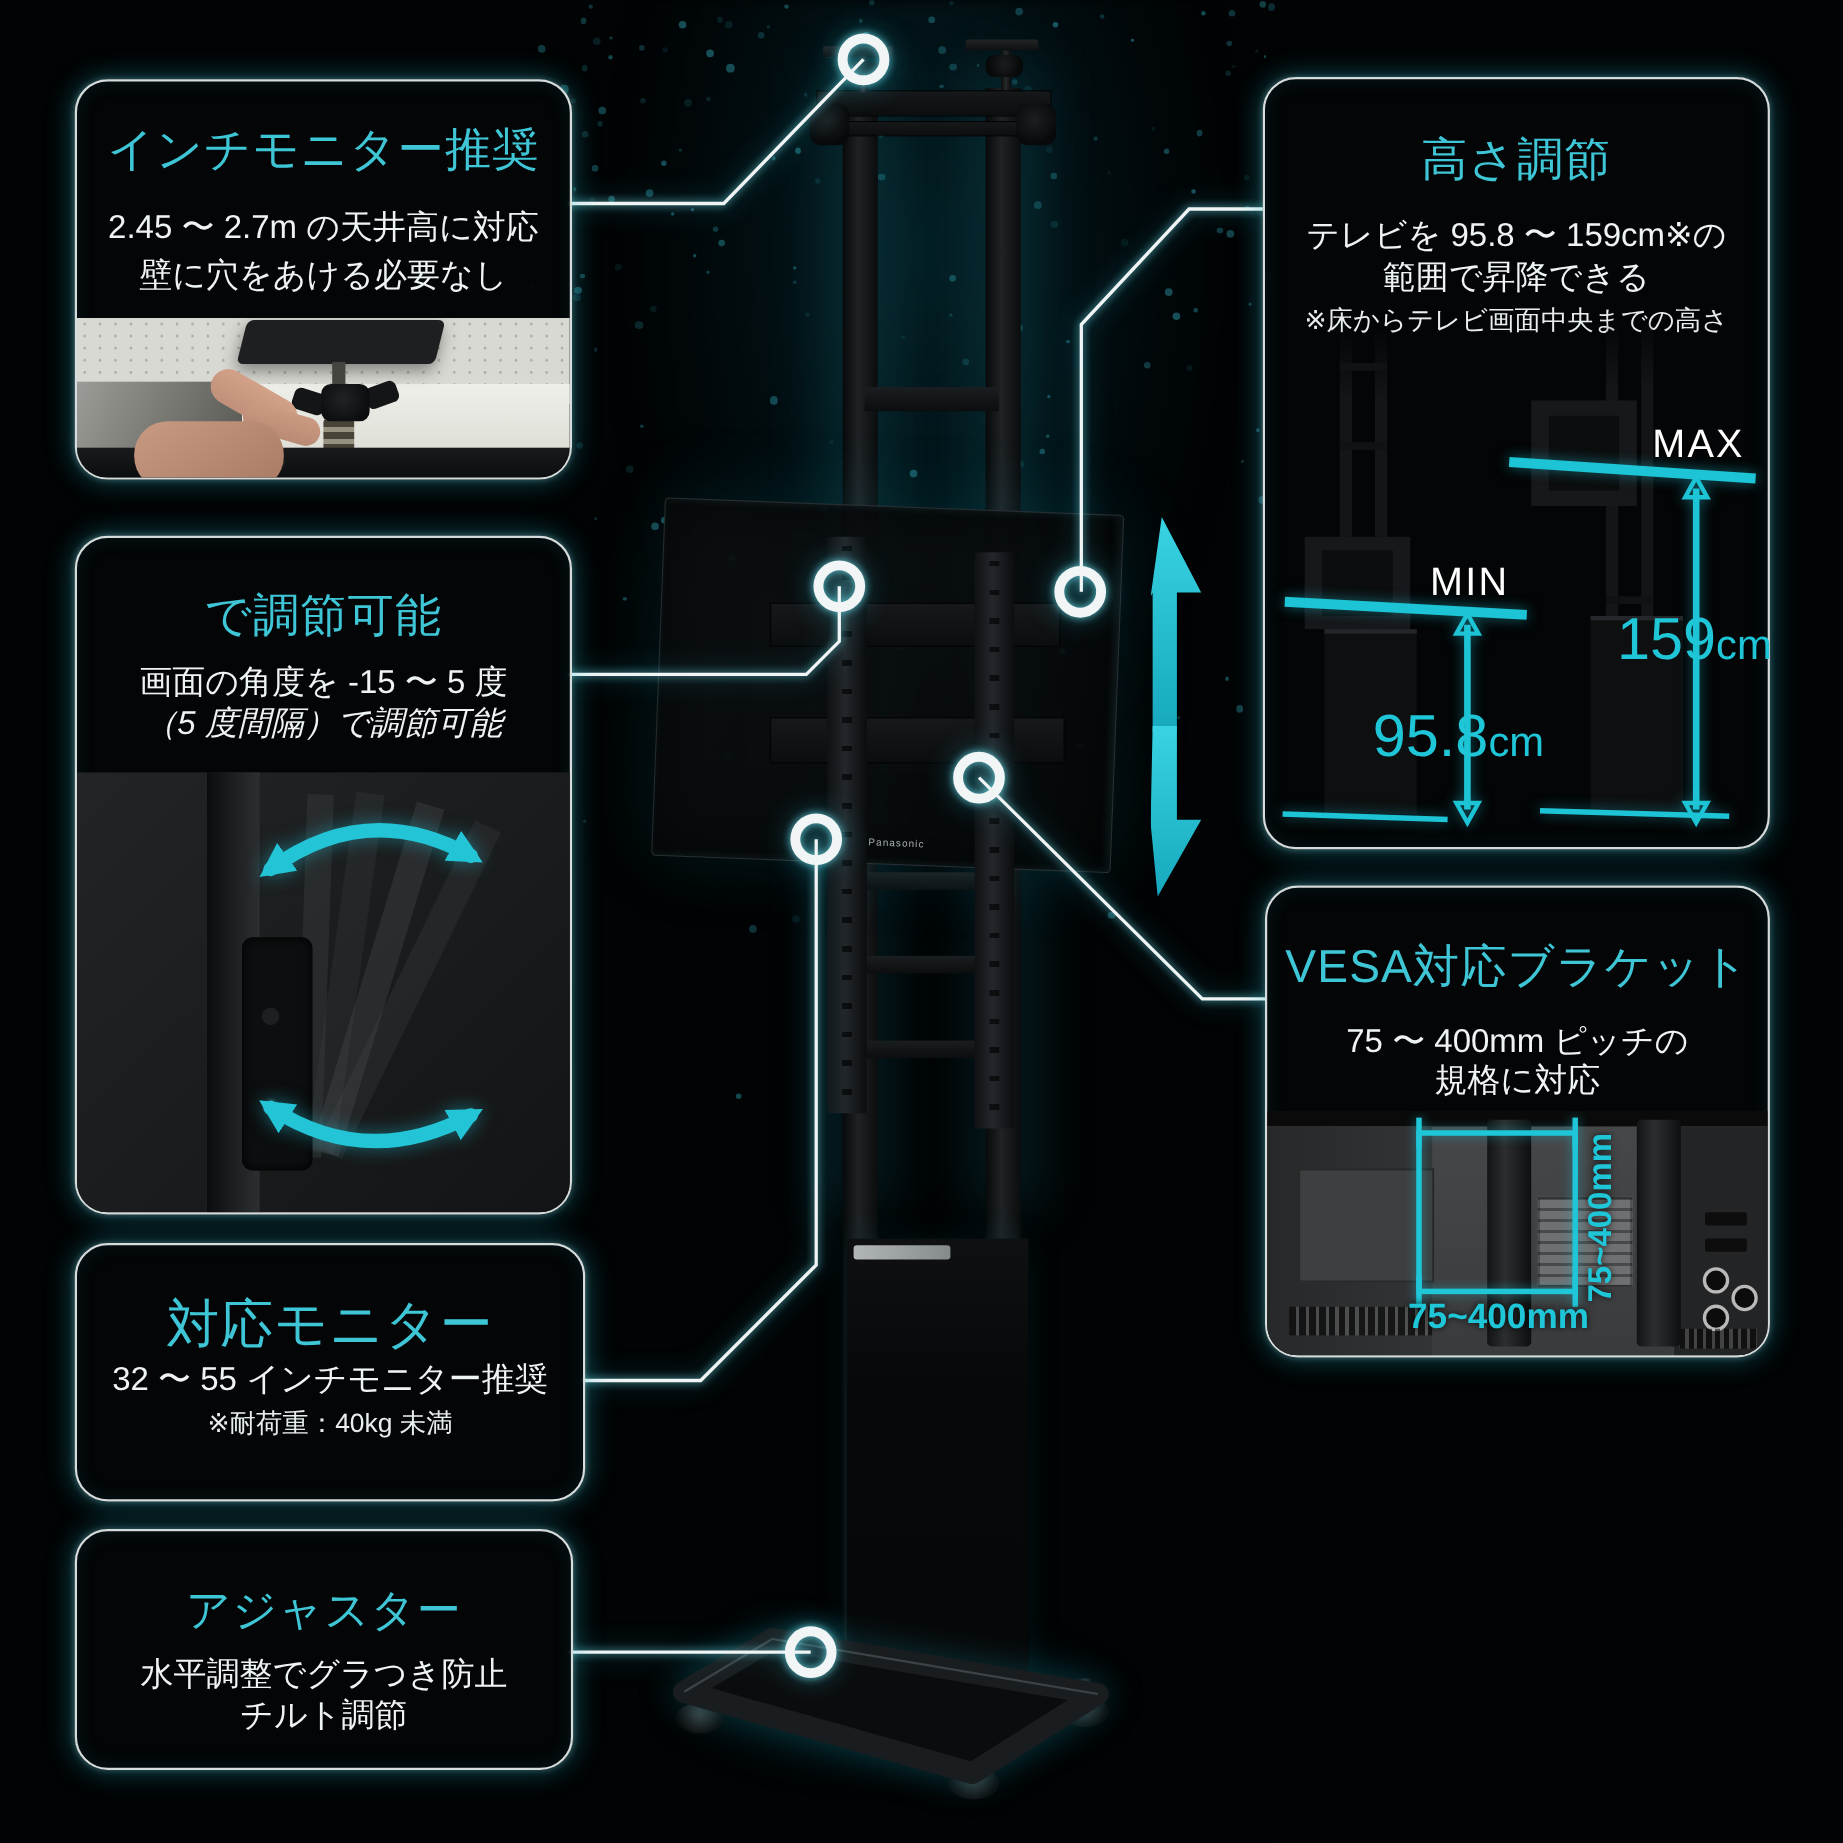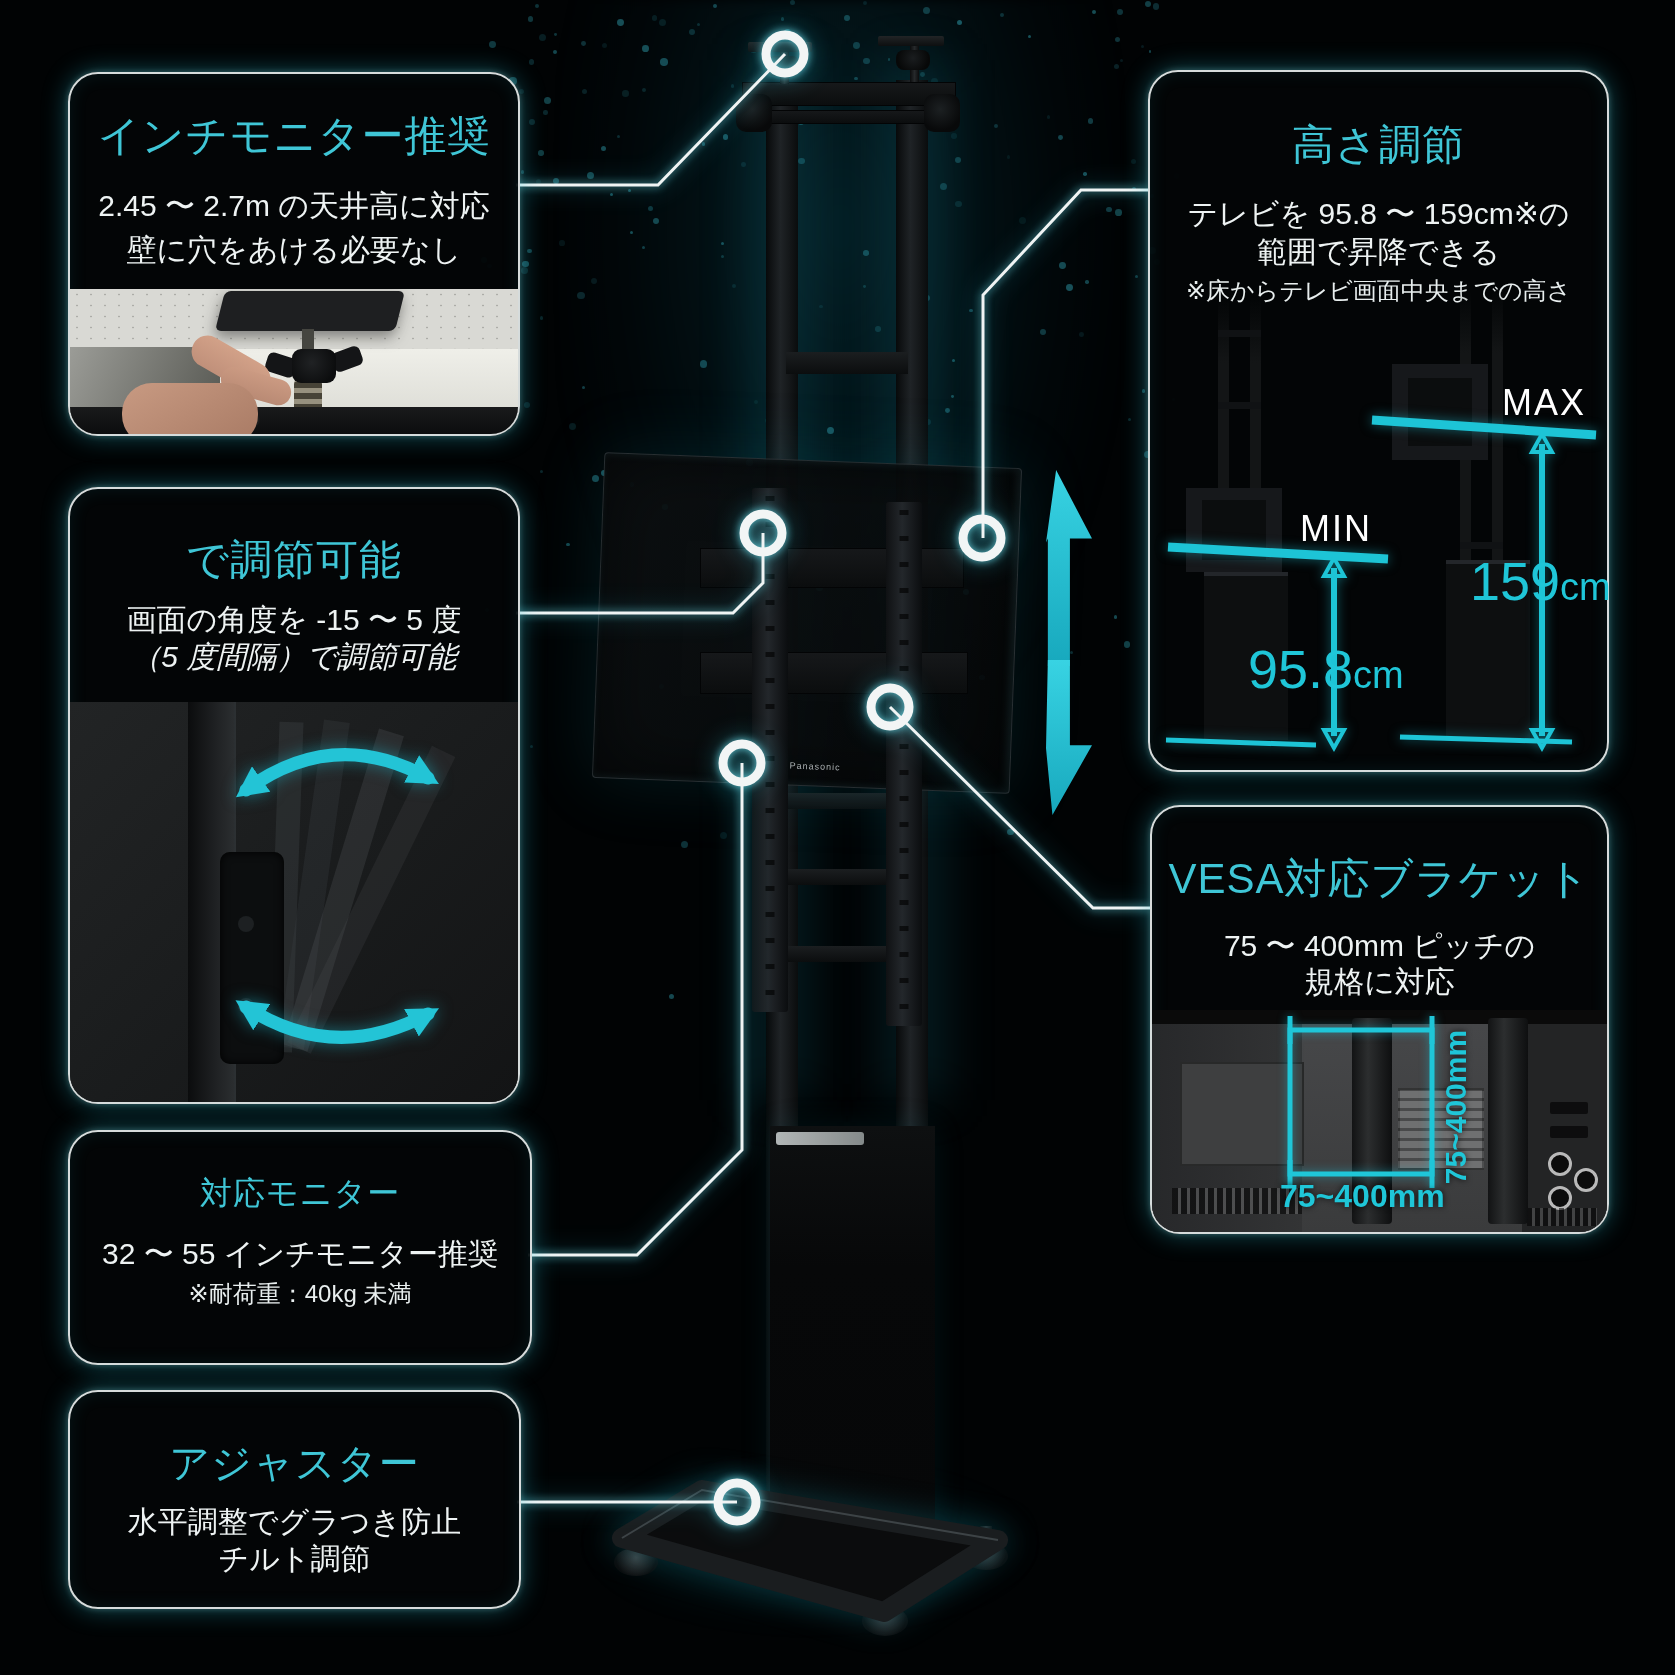--- a/index.html
+++ b/index.html
@@ -351,21 +351,21 @@
             <path d="M0,0 L10,5 L0,10 Z" fill="#23c4d6"></path>
           </marker>
         </defs>
         <path d="M176,88 Q264,24 358,76" fill="none" stroke="#23c4d6" stroke-width="13" stroke-linecap="round" marker-start="url(#ah)" marker-end="url(#ah)" style="filter:drop-shadow(0 0 8px rgba(30,190,210,.5));"></path>
         <path d="M176,305 Q264,362 358,312" fill="none" stroke="#23c4d6" stroke-width="13" stroke-linecap="round" marker-start="url(#ah)" marker-end="url(#ah)" style="filter:drop-shadow(0 0 8px rgba(30,190,210,.5));"></path>
       </svg>
     </div>
   </div>
 
   <div class="card" style="left:68px;top:1130px;width:460px;height:231px;">
-    <div class="c-title" style="top:40px;font-size:32px;">対応モニター</div>
+    <div class="c-title" style="top:40px;font-size:48px;">対応モニター</div>
     <div class="c-line" style="top:102px;">32 〜 55 インチモニター推奨</div>
     <div class="c-note" style="top:146px;">※耐荷重：40kg 未満</div>
   </div>
 
   <div class="card" style="left:68px;top:1390px;width:449px;height:215px;">
     <div class="c-title" style="top:44px;font-size:40px;">アジャスター</div>
     <div class="c-line" style="top:110px;">水平調整でグラつき防止</div>
     <div class="c-line" style="top:147px;">チルト調節</div>
   </div>
 

